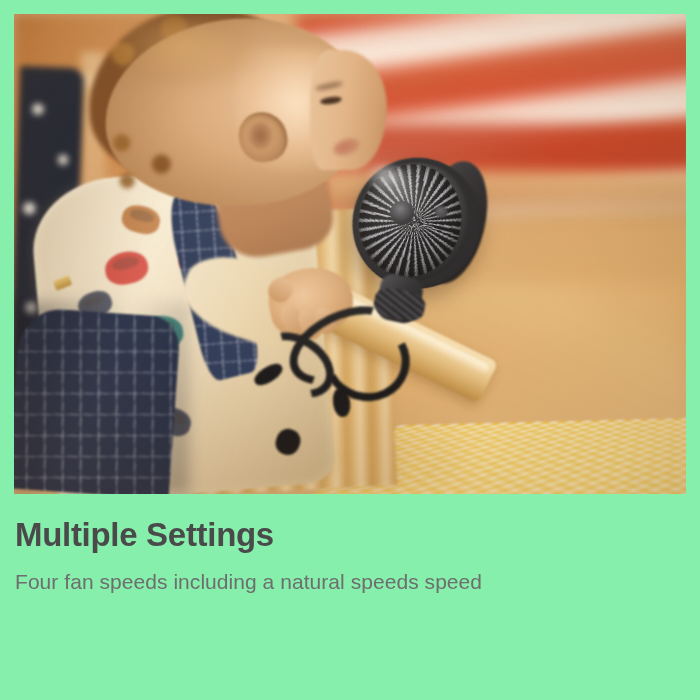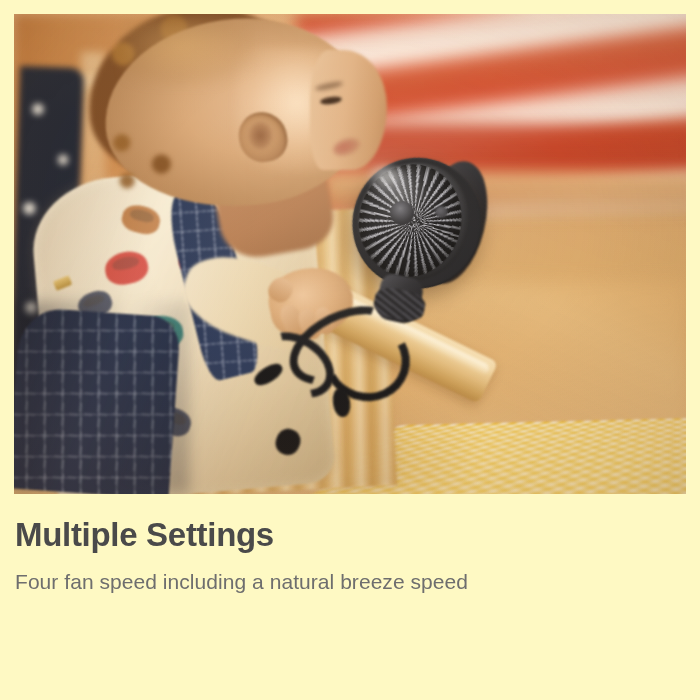--- a/index.html
+++ b/index.html
@@ -10,21 +10,21 @@
     height: 700px;
     background: #ffffff;
     font-family: "Liberation Sans", sans-serif;
     overflow: hidden;
   }
 
   .feature-card {
     position: relative;
     width: 700px;
     height: 700px;
-    background: #fef9c3;
+    background: #86efac;
     padding: 14px 14px 0 14px;
   }
 
   
   .photo-frame {
     position: relative;
     width: 672px;
     height: 480px;
     overflow: hidden;
     background: #c9803f;
@@ -959,16 +959,16 @@
         <div class="leg-tip leg-tip-c"></div>
       </div>
 
       <div class="photo-warm"></div>
       <div class="photo-grade"></div>
     </div>
   </div>
 
   <div class="caption">
     <h2 class="caption-title">Multiple Settings</h2>
-    <p class="caption-sub">Four fan speed including a natural breeze speed</p>
+    <p class="caption-sub">Four fan speeds including a natural speeds speed</p>
   </div>
 
 </div>
 
 </body></html>

